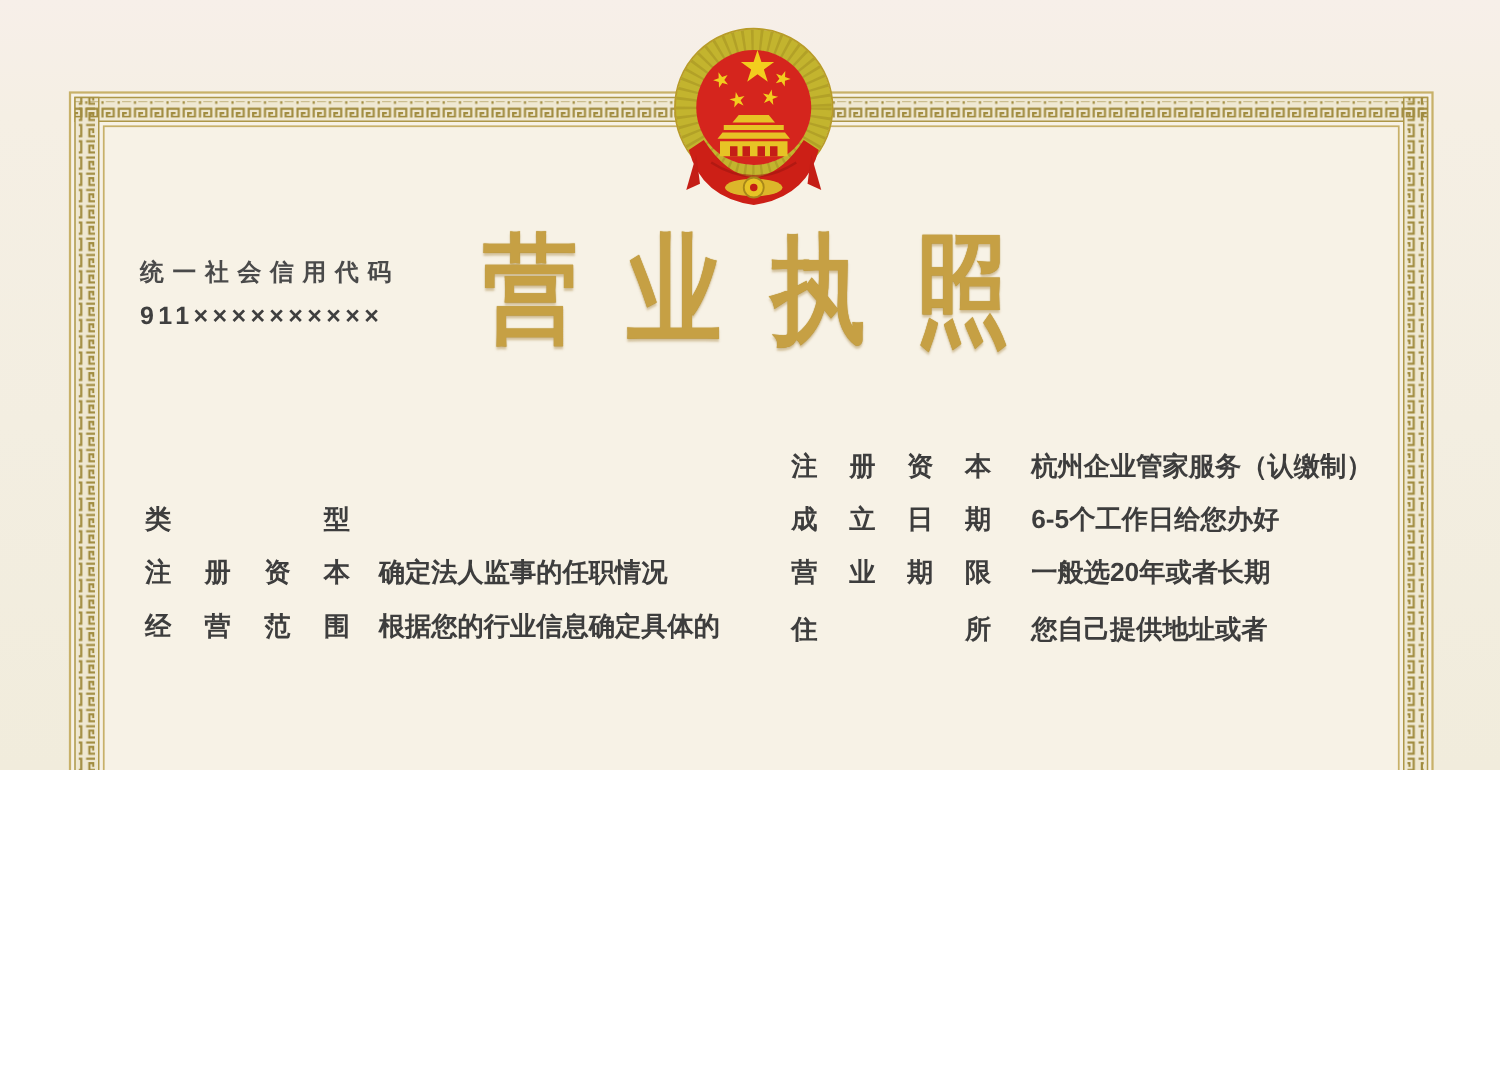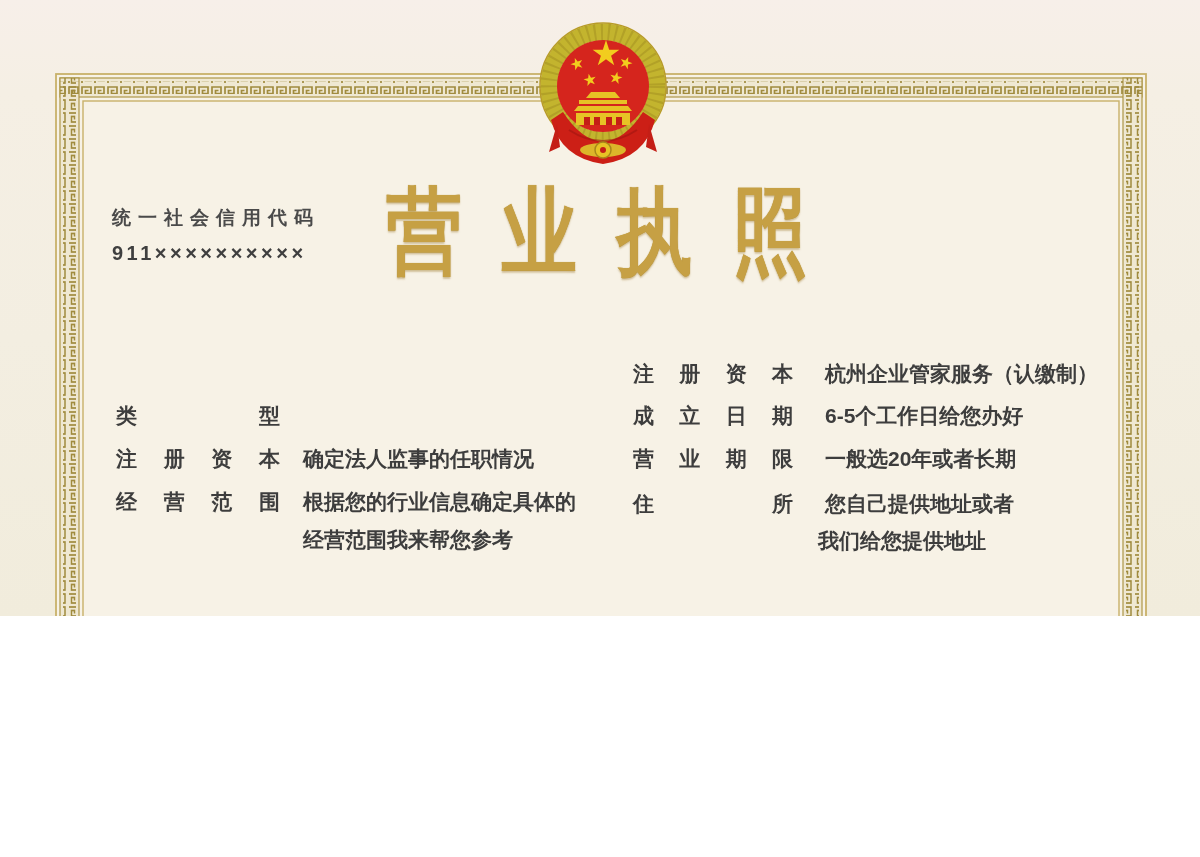--- a/index.html
+++ b/index.html
@@ -129,39 +129,37 @@
     <span class="flabel flabel-left">类型</span>
   </div>
   <div class="row row-left" style="top:447px">
     <span class="flabel flabel-left">注册资本</span>
     <span class="fval">确定法人监事的任职情况</span>
   </div>
   <div class="row row-left" style="top:490px">
     <span class="flabel flabel-left">经营范围</span>
     <span class="fval">根据您的行业信息确定具体的</span>
   </div>
-  <div class="fval2" style="left:303px;top:526px">经营范围我来帮您参考</div>
 
   <div class="row row-right" style="top:362px">
     <span class="flabel flabel-right">注册资本</span>
     <span class="fval">杭州企业管家服务（认缴制）</span>
   </div>
   <div class="row row-right" style="top:404px">
     <span class="flabel flabel-right">成立日期</span>
     <span class="fval">6-5个工作日给您办好</span>
   </div>
   <div class="row row-right" style="top:447px">
     <span class="flabel flabel-right">营业期限</span>
     <span class="fval">一般选20年或者长期</span>
   </div>
   <div class="row row-right" style="top:492px">
     <span class="flabel flabel-right">住所</span>
     <span class="fval">您自己提供地址或者</span>
   </div>
-  <div class="fval2" style="left:818px;top:527px">我们给您提供地址</div>
 
   <div class="registry-label">登记机关</div>
 
   <svg class="seal-svg" width="140" height="140" viewBox="0 0 140 140">
     <circle cx="69" cy="69" r="65" fill="none" stroke="#a8453a" stroke-width="3.5" opacity="0.88"></circle>
     <polygon points="66,47 72.2,63.5 89.8,64.3 76,75.2 80.7,92.2 66,82.5 51.3,92.2 56,75.2 42.2,64.3 59.8,63.5" fill="#e02718"></polygon>
   </svg>
 
   <div class="ymd">
     <span>年</span>

